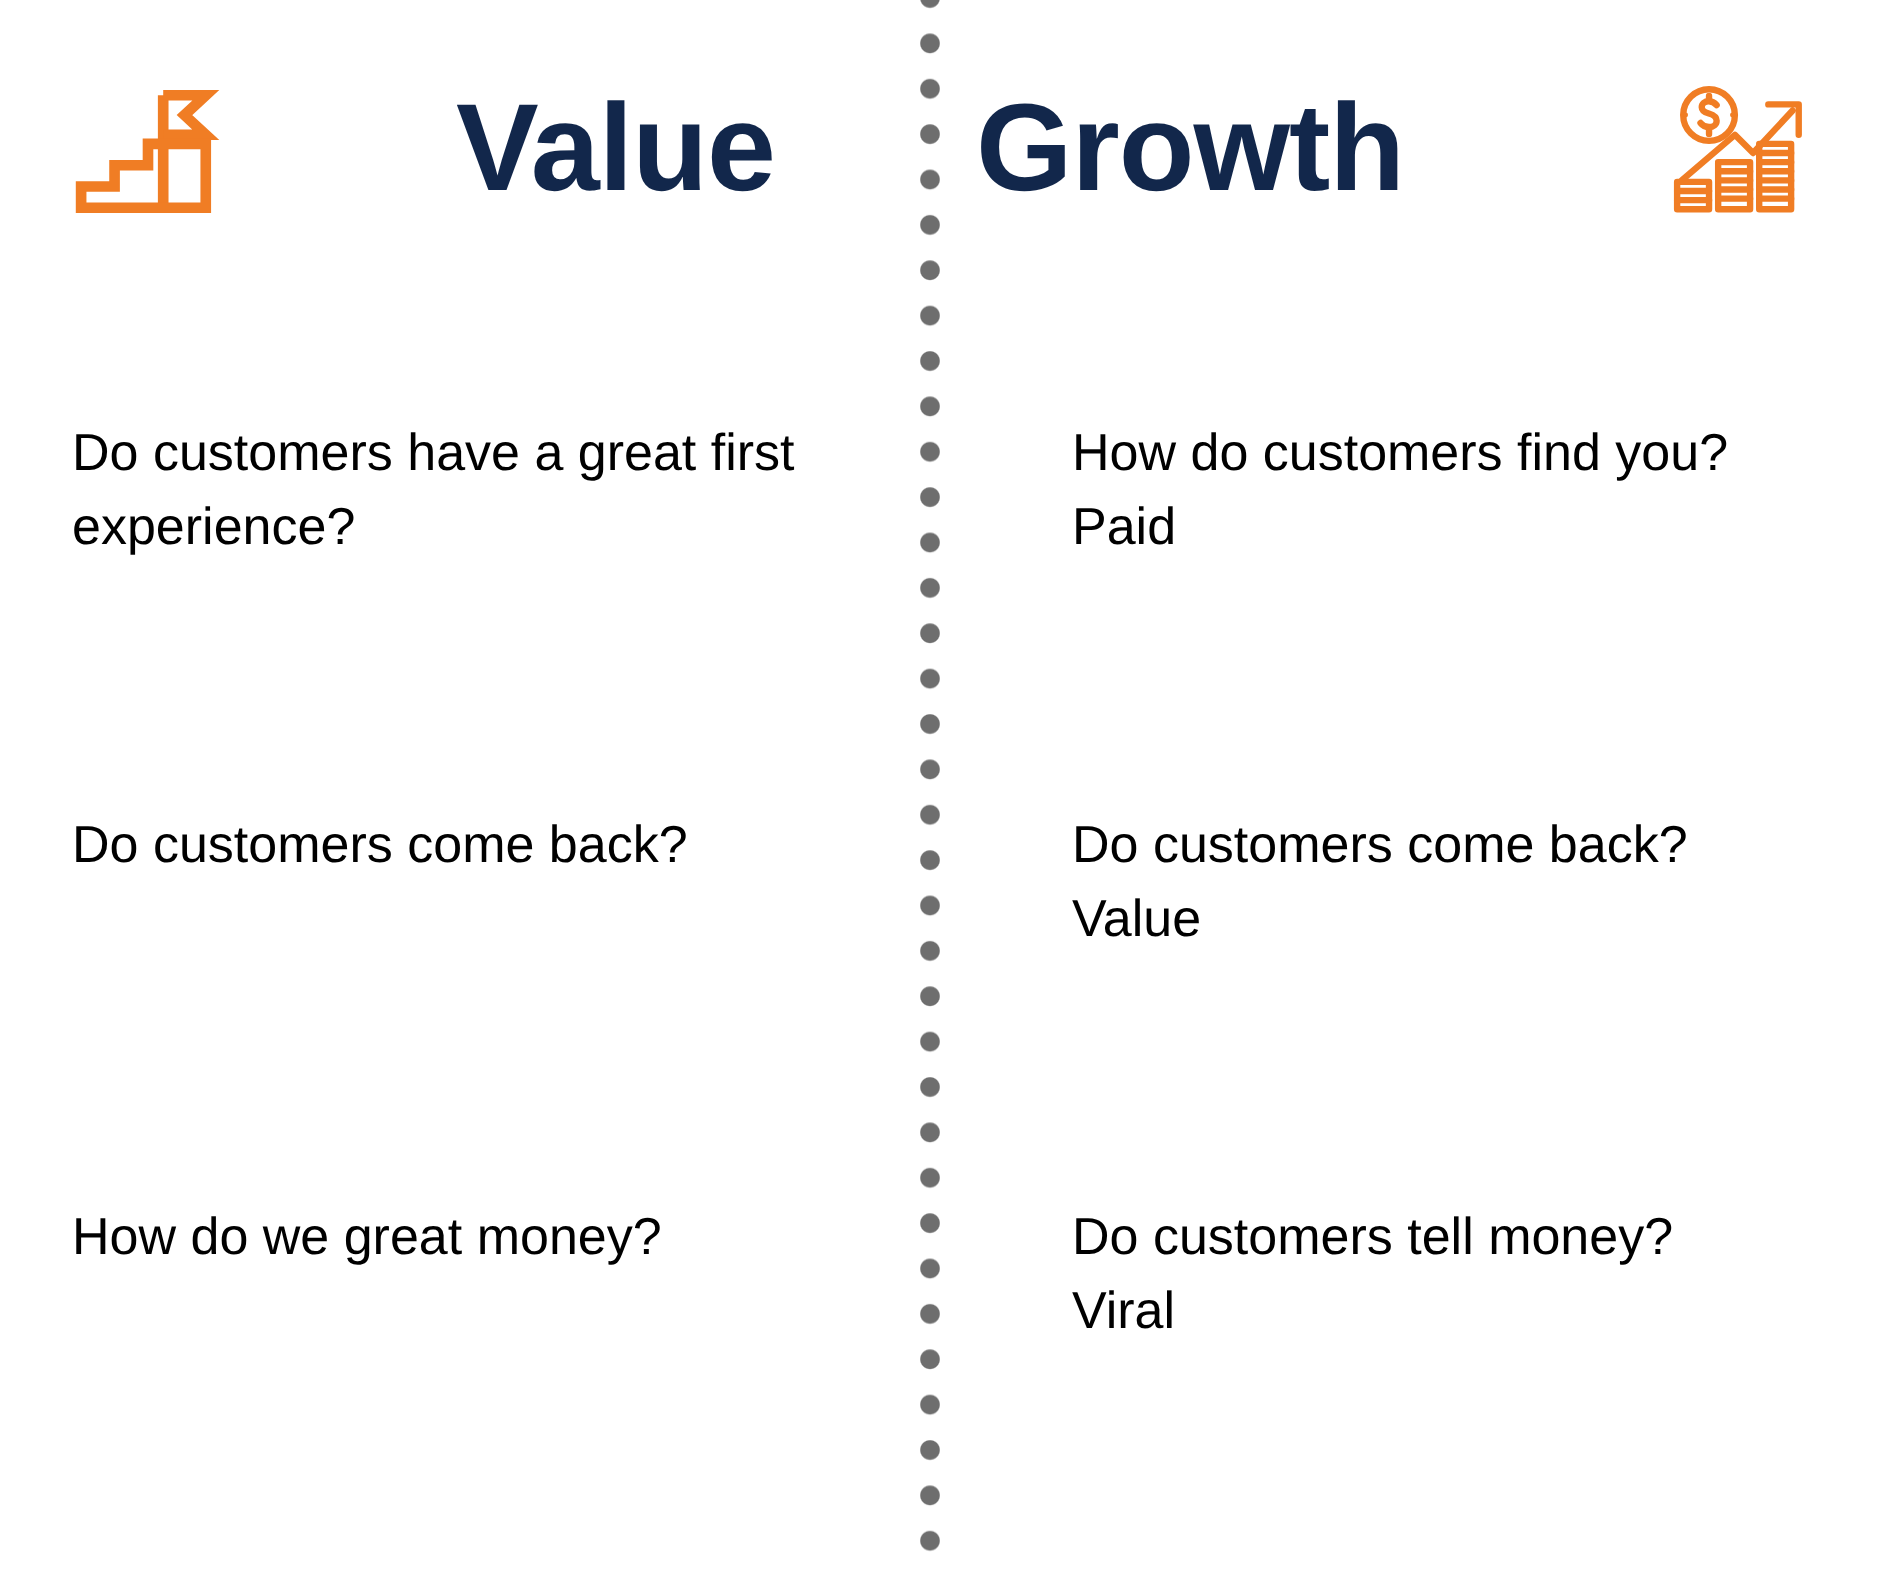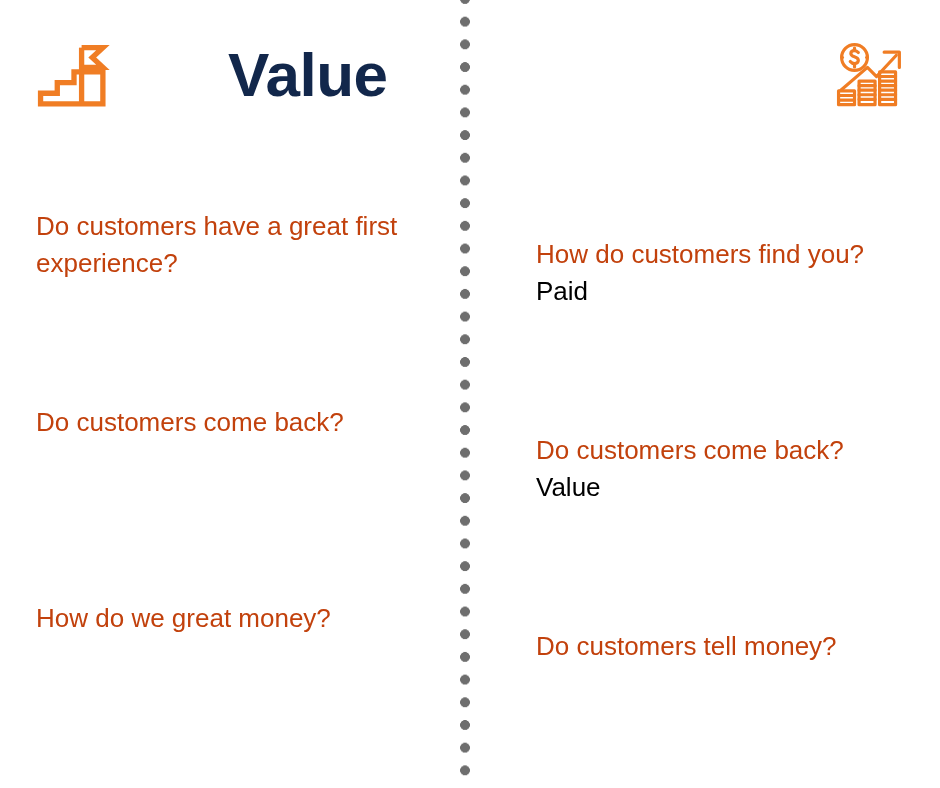--- a/index.html
+++ b/index.html
@@ -88,24 +88,24 @@
   }
   .row.r0 { top: 58px;  }
   .row.r1 { top: 254px; }
   .row.r2 { top: 450px; }
 
   .cell {
     position: absolute;
     top: 0;
   }
   .cell.left  { left: 36px;  width: 400px; }
-  .cell.right { left: 536px; width: 390px; margin-top: 28px; }
+  .cell.right { left: 536px; width: 390px; }
 
   .q {
-    color: #c2410c;
+    color: #000000;
     font-size: 26px;
     line-height: 37px;
     font-weight: 400;
     margin: 0;
   }
   .tag {
     color: #000000;
     font-size: 26px;
     line-height: 37px;
     font-weight: 400;
@@ -126,20 +126,21 @@
             <path d="M60 14 V88"></path>
             <path d="M60 14 H88 L74 27 L88 40 H60"></path>
             <path d="M6 88 V74 H28 V60 H50 V46 H88 V88 Z"></path>
           </g>
         </svg>
       </span>
       <span class="head-title">Value</span>
     </div>
 
     <div class="col-head right">
+      <span class="head-title">Growth</span>
       <span class="head-icon">
         <svg viewBox="0 0 100 100" width="76" height="76" aria-hidden="true">
           <g fill="none" stroke="#f07d24" stroke-width="4.2" stroke-linejoin="round" stroke-linecap="round">
             <circle cx="27" cy="27" r="17"></circle>
             <path d="M32 20.5c-1.5-1.8-3.3-2.6-5.2-2.6-2.7 0-4.6 1.6-4.6 3.9 0 2.2 1.6 3.3 4.7 4.2 3.3 1 5.1 2.2 5.1 4.7 0 2.5-2.1 4.2-5 4.2-2.3 0-4.2-.9-5.6-2.7"></path>
             <path d="M27 14.5v3.2M27 36.3v3.2"></path>
             <circle cx="11.6" cy="27" r="1.6" fill="#f07d24" stroke="none"></circle>
             <circle cx="42.4" cy="27" r="1.6" fill="#f07d24" stroke="none"></circle>
             <path d="M9 70 L44 40 L56 52 L82 24"></path>
             <path d="M66 20 H86 V40"></path>
@@ -179,18 +180,19 @@
         <p class="tag">Value</p>
       </div>
     </div>
 
     <div class="row r2">
       <div class="cell left">
         <p class="q">How do we great money?</p>
       </div>
       <div class="cell right">
         <p class="q">Do customers tell money?</p>
+        <p class="tag">Viral</p>
       </div>
     </div>
 
   </div>
 
 </div>
 
 </body></html>

